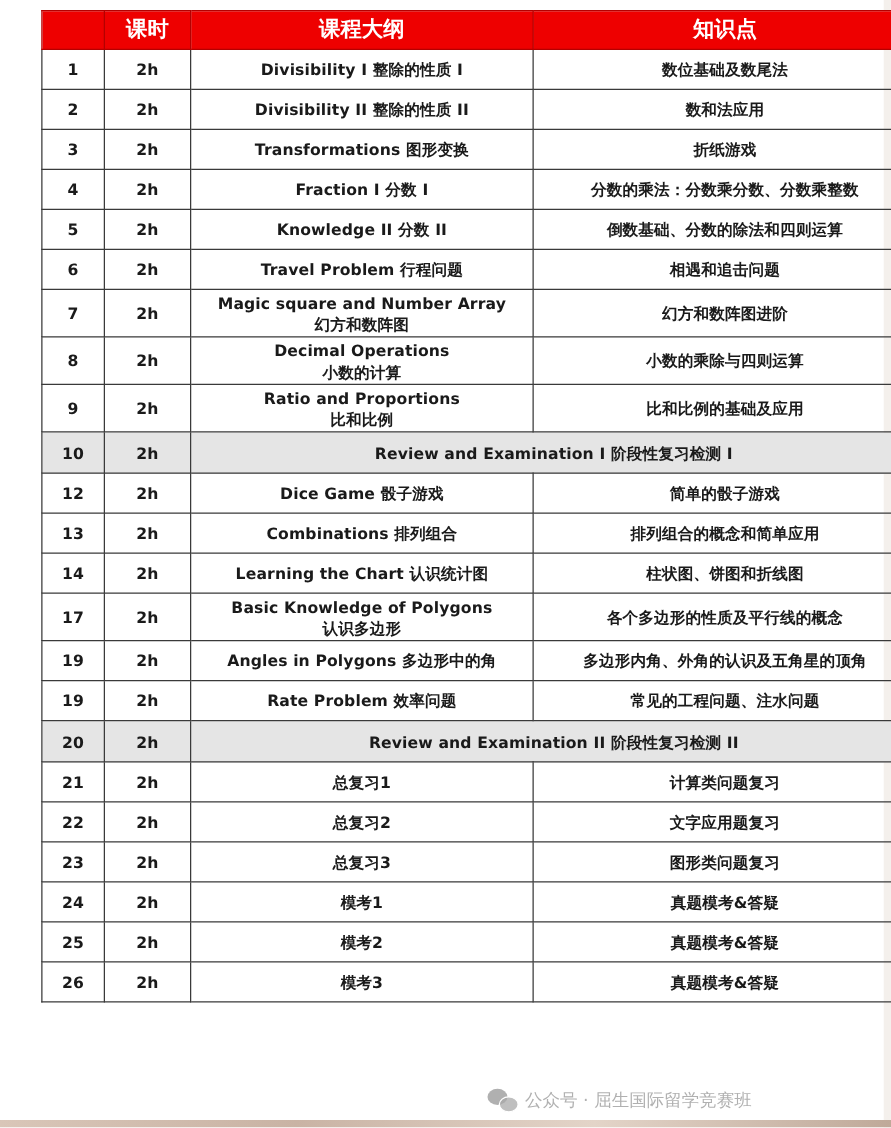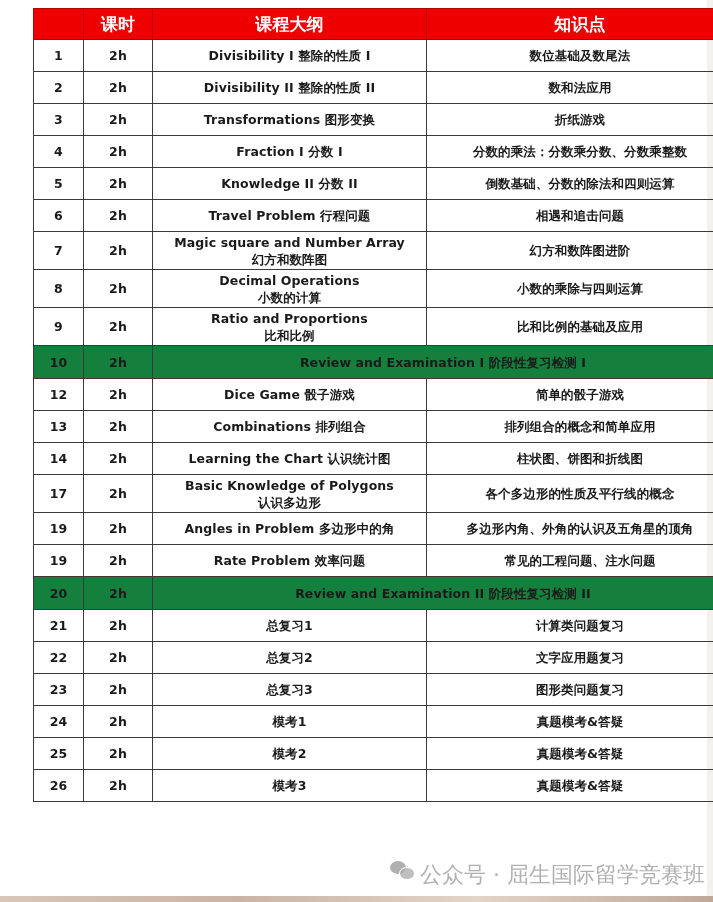--- a/index.html
+++ b/index.html
@@ -60,34 +60,34 @@
       font-weight: bold;
       border-color: #b40000;
     }
     col.c-num { width: 50px; }
     col.c-hours { width: 69px; }
     col.c-outline { width: 274px; }
     col.c-points { width: 307px; }
     tr.r-std td { height: 31px; }
     tr.r-tall td { height: 37px; line-height: 17px; }
     tr.r-review td {
-      background: #15803d;
+      background: #e5e5e5;
       height: 32px;
     }
     td.num, td.hours { font-size: 13px; }
     .watermark {
       position: absolute;
       left: 390px;
       top: 860px;
       height: 30px;
       display: flex;
-      align-items: flex-start;
+      align-items: flex-end;
       gap: 6px;
       color: rgba(150,150,150,0.75);
-      font-size: 22px;
+      font-size: 14px;
       font-family: "DejaVu Sans", sans-serif;
       pointer-events: none;
       white-space: nowrap;
     }
     .wechat-icon {
       width: 24px; height: 20px;
       position: relative;
       display: inline-block;
     }
     .wechat-icon .b1 {
@@ -217,21 +217,21 @@
         <td class="hours">2h</td>
         <td>
           <div>Basic Knowledge of Polygons</div>
           <div>认识多边形</div>
         </td>
         <td>各个多边形的性质及平行线的概念</td>
       </tr>
       <tr class="r-std">
         <td class="num">19</td>
         <td class="hours">2h</td>
-        <td>Angles in Problem 多边形中的角</td>
+        <td>Angles in Polygons 多边形中的角</td>
         <td>多边形内角、外角的认识及五角星的顶角</td>
       </tr>
       <tr class="r-std">
         <td class="num">19</td>
         <td class="hours">2h</td>
         <td>Rate Problem 效率问题</td>
         <td>常见的工程问题、注水问题</td>
       </tr>
       <tr class="r-review">
         <td class="num">20</td>

